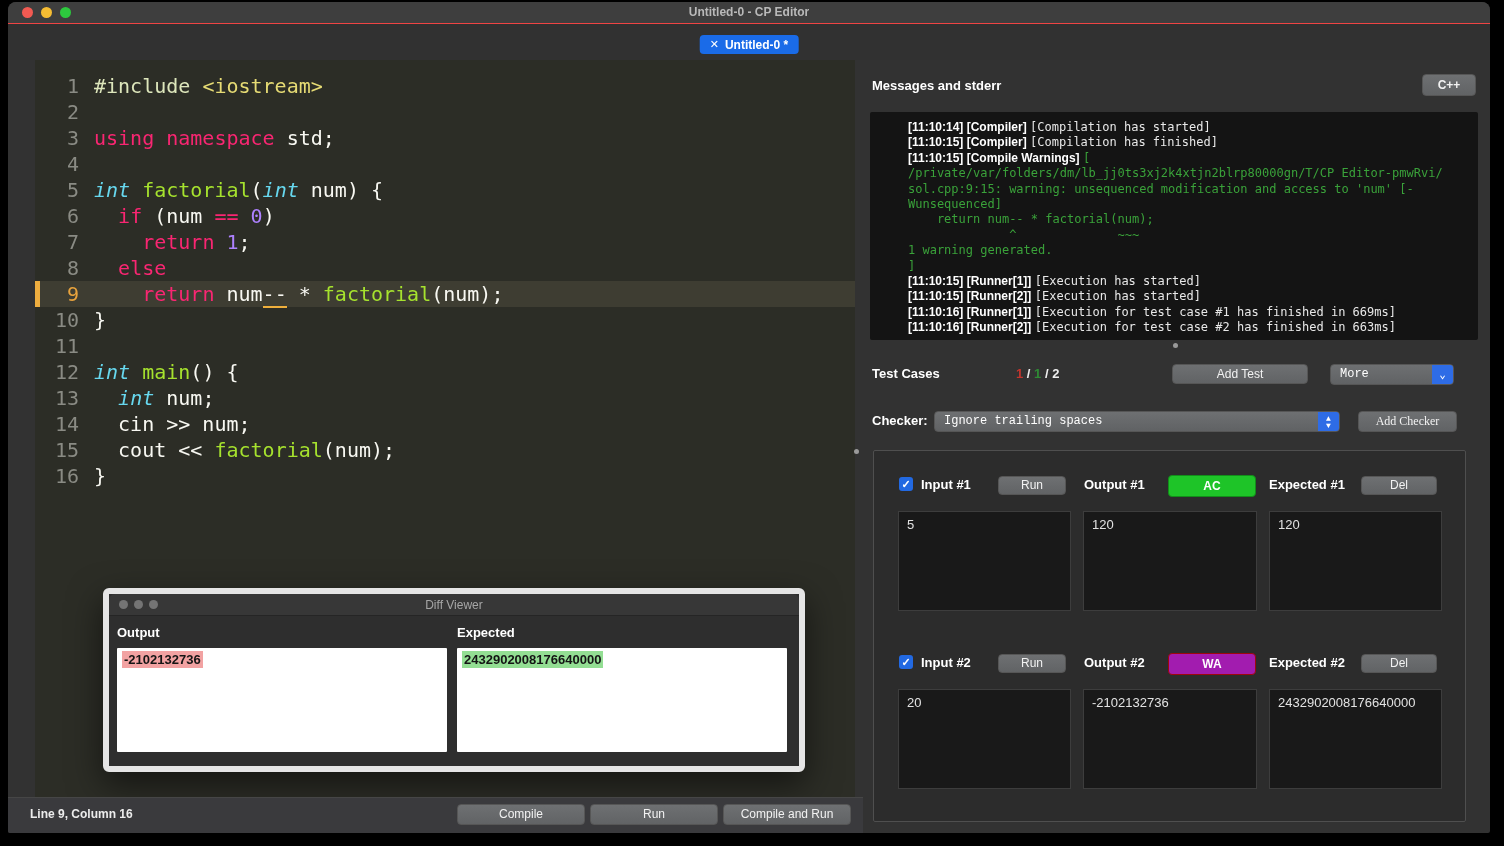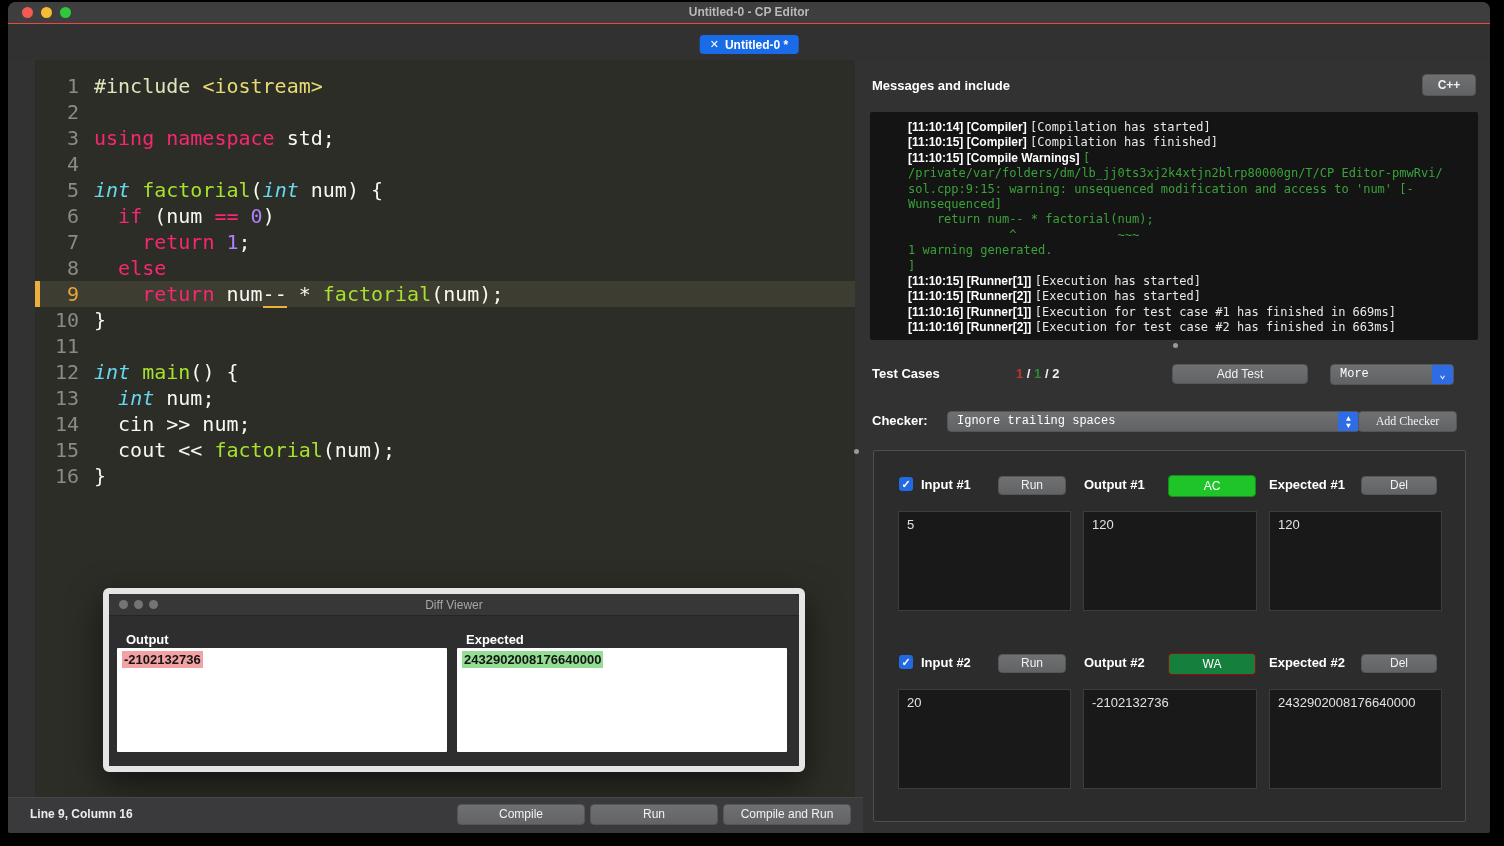--- a/index.html
+++ b/index.html
@@ -62,47 +62,47 @@
   .popup{position:absolute;background:linear-gradient(#6e7072,#606264);border:1px solid #565656;
     border-radius:4px;color:#fff;font-size:12px;font-family:Liberation Mono, monospace;}
   .popup .val{position:absolute;left:9px;top:0;line-height:19px;}
   .popup .arrowbox{position:absolute;right:0;top:0;bottom:0;width:21px;background:#2e6ce6;
     border-radius:0 3px 3px 0;color:#fff;display:flex;flex-direction:column;align-items:center;
     justify-content:center;}
   .popup .arrowbox .ch{font-size:11px;line-height:10px;font-weight:bold;}
   .popup .arrowbox .up{font-size:8px;line-height:7px;} .popup .arrowbox .dn{font-size:8px;line-height:7px;}
   #more-dd{left:460px;top:304px;width:122px;height:19px;}
   #checker-label{position:absolute;left:2px;top:353px;color:#fff;font-size:13px;font-weight:bold;}
-  #checker-dd{left:77px;top:351px;width:404px;height:19px;padding-left:7px;}
+  #checker-dd{left:64px;top:351px;width:404px;height:19px;}
   #add-checker-btn{position:absolute;left:488px;top:351px;width:97px;height:19px;line-height:19px;font-family:Liberation Serif, serif;}
   #case-container{position:absolute;left:3px;top:390px;width:591px;height:370px;
     background:#2c2c2c;border:1px solid #4f4f4f;border-radius:2px;}
   .case{position:absolute;left:0;width:100%;height:170px;}
   .case .hdr-item{position:absolute;top:0;height:20px;}
   .case .cb{left:25px;top:2px;width:14px;height:14px;background:#2269e2;border-radius:3px;
     color:#fff;font-size:11px;text-align:center;line-height:14px;font-weight:bold;}
   .case .lbl{color:#fff;font-size:13px;font-weight:bold;line-height:20px;}
   .case .lbl-in{left:47px;} .case .lbl-out{left:210px;} .case .lbl-exp{left:395px;}
   .case .run-btn{left:124px;top:1px;width:66px;height:17px;line-height:17px;}
   .case .del-btn{left:487px;top:1px;width:74px;height:17px;line-height:17px;}
   .verdict{left:294px;top:0;width:86px;height:20px;line-height:20px;text-align:center;
-    color:#fff;font-size:12px;font-weight:normal;border-radius:4px;}
+    color:#fff;font-size:12px;font-weight:bold;border-radius:4px;}
   .verdict.AC{background:#1ec428;border:1px solid #128e1a;}
-  .verdict.WA{background:#15803d;border:1px solid #9e060d;}
+  .verdict.WA{background:#a21caf;border:1px solid #9e060d;}
   .tc-box{position:absolute;top:36px;height:100px;background:#191919;border:1px solid #3d3d3d;
     color:#e2e2e2;font-size:13px;padding:5px 8px;box-sizing:border-box;white-space:pre;}
   .tc-in{left:24px;width:173px;} .tc-out{left:209px;width:174px;} .tc-exp{left:395px;width:173px;}
   
   #diff{position:absolute;left:95px;top:586px;width:690px;height:172px;background:#2e2e2e;
     border:6px solid #e5e5e5;border-radius:6px;box-shadow:0 12px 34px rgba(0,0,0,.55);}
   #diff-titlebar{position:absolute;left:0;top:0;width:100%;height:21px;background:#373737;
     border-bottom:1px solid #252525;border-radius:6px 6px 0 0;}
   #diff-titlebar .d{position:absolute;top:6px;width:9px;height:9px;border-radius:50%;background:#747474;}
   #diff-title{position:absolute;left:0;right:0;top:4px;text-align:center;color:#a6a6a6;font-size:12px;}
-  .diff-lbl{position:absolute;top:38px;color:#fff;font-size:13px;font-weight:bold;margin-left:9px;}
+  .diff-lbl{position:absolute;top:31px;color:#fff;font-size:13px;font-weight:bold;}
   .diff-box{position:absolute;top:54px;width:330px;height:104px;background:#fff;border-radius:1px;
     padding:4px 5px;box-sizing:border-box;font-size:13px;font-weight:bold;color:#141414;}
   .hl-del{background:#f2a2a2;padding:1px 2px;} .hl-add{background:#93de93;padding:1px 2px;}
 </style>
 </head>
 <body>
 
 <div id="window">
 
   <div id="titlebar">
@@ -117,21 +117,21 @@
       <span class="x">✕</span>
       <span>Untitled-0 *</span>
     </div>
   </div>
 
   <div id="editor">
     <div id="code-lines"><div class="code-line"><span class="gut">1</span><span class="src"><span class="tok-pp">#include </span><span class="tok-str">&lt;iostream&gt;</span></span></div><div class="code-line"><span class="gut">2</span><span class="src"></span></div><div class="code-line"><span class="gut">3</span><span class="src"><span class="tok-kw">using namespace</span><span class="tok-pl"> std;</span></span></div><div class="code-line"><span class="gut">4</span><span class="src"></span></div><div class="code-line"><span class="gut">5</span><span class="src"><span class="tok-type">int</span><span class="tok-pl"> </span><span class="tok-fn">factorial</span><span class="tok-pl">(</span><span class="tok-type">int</span><span class="tok-pl"> num) {</span></span></div><div class="code-line"><span class="gut">6</span><span class="src"><span class="tok-pl">  </span><span class="tok-kw">if</span><span class="tok-pl"> (num </span><span class="tok-kw">==</span><span class="tok-pl"> </span><span class="tok-num">0</span><span class="tok-pl">)</span></span></div><div class="code-line"><span class="gut">7</span><span class="src"><span class="tok-pl">    </span><span class="tok-kw">return</span><span class="tok-pl"> </span><span class="tok-num">1</span><span class="tok-pl">;</span></span></div><div class="code-line"><span class="gut">8</span><span class="src"><span class="tok-pl">  </span><span class="tok-kw">else</span></span></div><div class="code-line current"><div class="cur-marker"></div><span class="gut">9</span><span class="src"><span class="tok-pl">    </span><span class="tok-kw">return</span><span class="tok-pl"> num</span><span class="tok-ul">--</span><span class="tok-pl"> * </span><span class="tok-fn">factorial</span><span class="tok-pl">(num);</span></span></div><div class="code-line"><span class="gut">10</span><span class="src"><span class="tok-pl">}</span></span></div><div class="code-line"><span class="gut">11</span><span class="src"></span></div><div class="code-line"><span class="gut">12</span><span class="src"><span class="tok-type">int</span><span class="tok-pl"> </span><span class="tok-fn">main</span><span class="tok-pl">() {</span></span></div><div class="code-line"><span class="gut">13</span><span class="src"><span class="tok-pl">  </span><span class="tok-type">int</span><span class="tok-pl"> num;</span></span></div><div class="code-line"><span class="gut">14</span><span class="src"><span class="tok-pl">  cin &gt;&gt; num;</span></span></div><div class="code-line"><span class="gut">15</span><span class="src"><span class="tok-pl">  cout &lt;&lt; </span><span class="tok-fn">factorial</span><span class="tok-pl">(num);</span></span></div><div class="code-line"><span class="gut">16</span><span class="src"><span class="tok-pl">}</span></span></div></div>
   </div>
 
   <div id="right">
-    <div id="msg-title">Messages and include</div>
+    <div id="msg-title">Messages and stderr</div>
     <div id="lang-btn" class="btn">C++</div>
     <div id="console">
         <div class="console-line"><span class="pre">[11:10:14] [Compiler] </span><span>[Compilation has started]</span></div>
         <div class="console-line"><span class="pre">[11:10:15] [Compiler] </span><span>[Compilation has finished]</span></div>
         <div class="console-line"><span class="pre">[11:10:15] [Compile Warnings] </span><span class="green">[</span></div>
         <div class="console-line"><span class="green">/private/var/folders/dm/lb_jj0ts3xj2k4xtjn2blrp80000gn/T/CP Editor-pmwRvi/</span></div>
         <div class="console-line"><span class="green">sol.cpp:9:15: warning: unsequenced modification and access to 'num' [-</span></div>
         <div class="console-line"><span class="green">Wunsequenced]</span></div>
         <div class="console-line"><span class="green">    return num-- * factorial(num);</span></div>
         <div class="console-line"><span class="green">              ^              ~~~</span></div>

